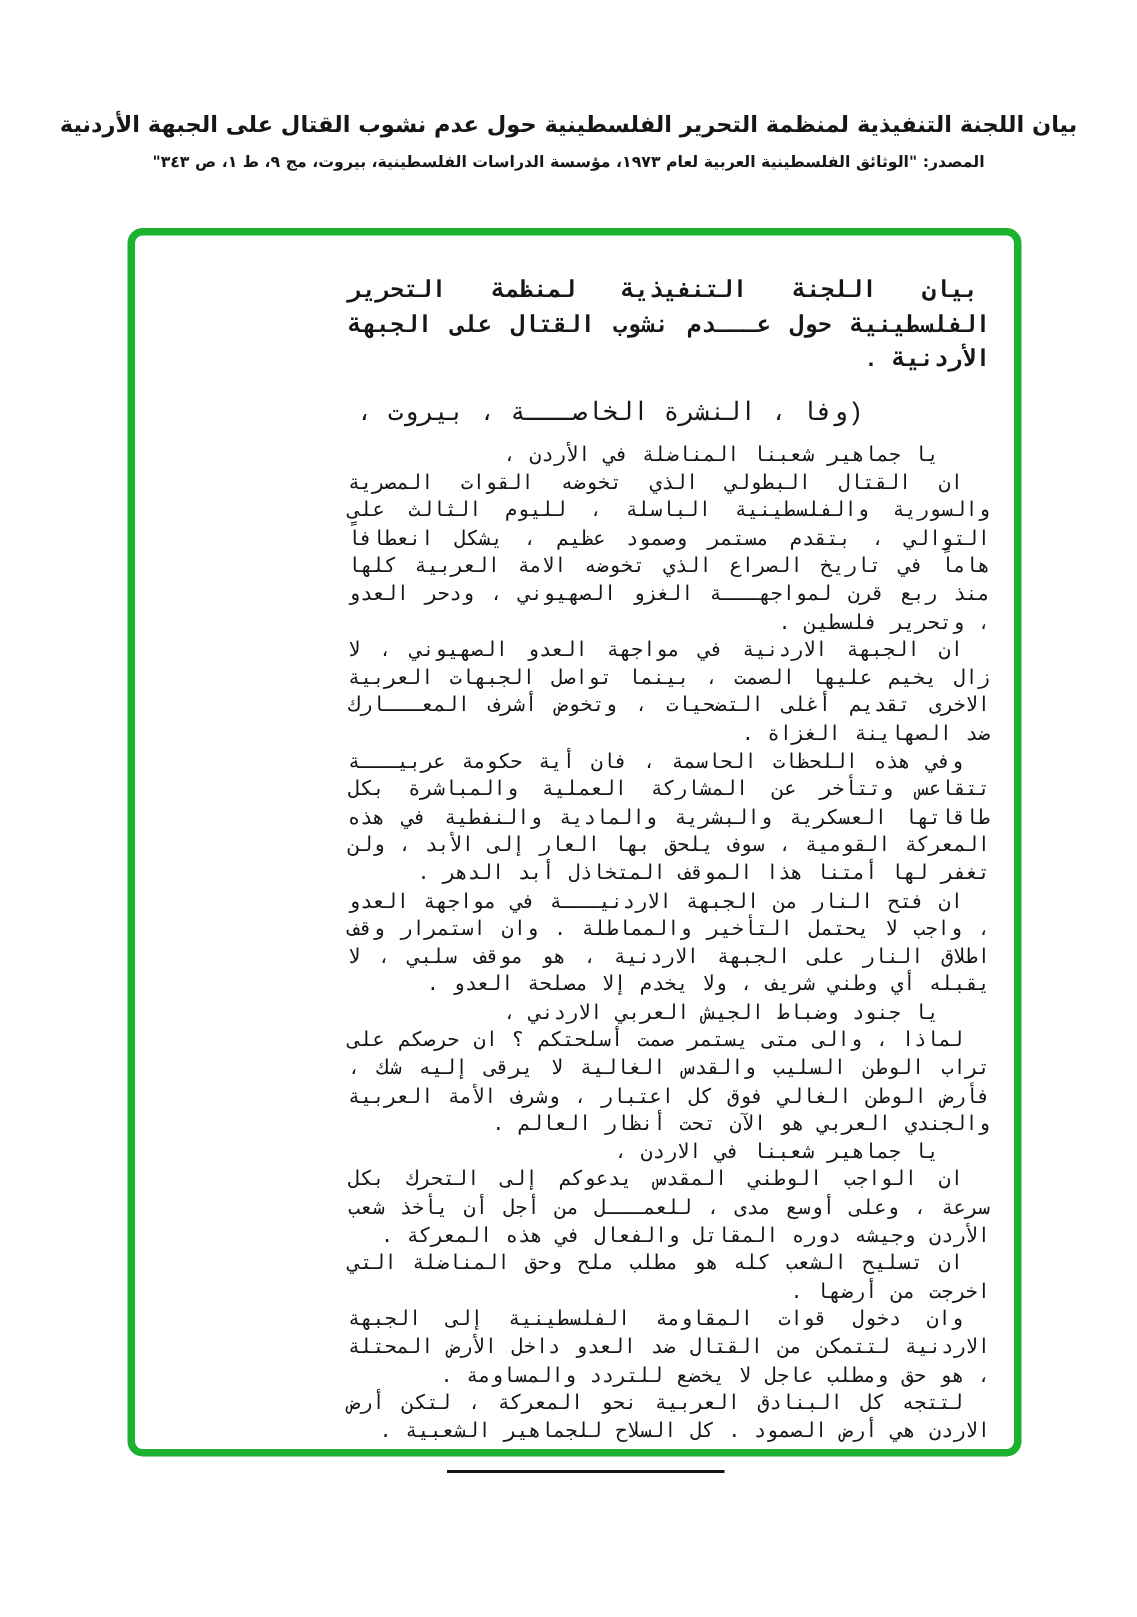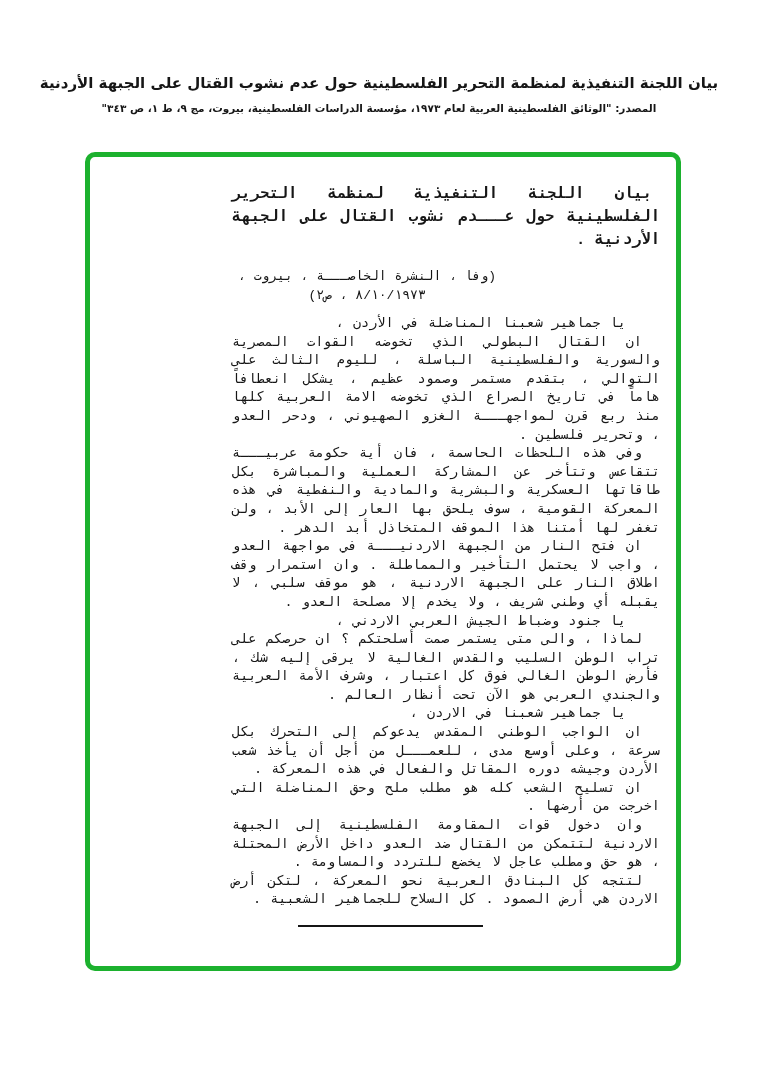--- a/index.html
+++ b/index.html
@@ -63,21 +63,21 @@
   .doc-heading{
     font-size:15.5px;
     font-weight:bold;
     line-height:23px;
     text-align:justify;
     text-indent:8px;
   }
   .citation{
     width:fit-content;
     margin:15px auto 10px 6px; 
-    font-size:13px;
+    font-size:17px;
     line-height:19px;
     text-align:center;
   }
   .body-text p{
     margin:0;
     font-size:13.5px;
     line-height:18.6px;
     text-align:justify;
     text-indent:18px;
     word-spacing:1px;
@@ -102,26 +102,26 @@
     <div class="hdr-source">المصدر: "الوثائق الفلسطينية العربية لعام ١٩٧٣، مؤسسة الدراسات الفلسطينية، بيروت، مج ٩، ط ١، ص ٣٤٣"</div>
   </div>
 
   <div class="scanbox">
     <div class="col">
 
       <div class="doc-heading">بيان اللجنة التنفيذية لمنظمة التحرير الفلسطينية حول عـــدم نشوب القتال على الجبهة الأردنية .</div>
 
       <div class="citation">
         <div>(وفا ، النشرة الخاصـــة ، بيروت ،</div>
-        <div>٨/١٠/١٩٧٣ ، ص٢)</div>
       </div>
 
       <div class="body-text">
         <p class="salut">يا جماهير شعبنا المناضلة في الأردن ،</p>
         <p>ان القتال البطولي الذي تخوضه القوات المصرية والسورية والفلسطينية الباسلة ، لليوم الثالث على التوالي ، بتقدم مستمر وصمود عظيم ، يشكل انعطافاً هاماً في تاريخ الصراع الذي تخوضه الامة العربية كلها منذ ربع قرن لمواجهـــة الغزو الصهيوني ، ودحر العدو ، وتحرير فلسطين .</p>
+        <p>ان الجبهة الاردنية في مواجهة العدو الصهيوني ، لا زال يخيم عليها الصمت ، بينما تواصل الجبهات العربية الاخرى تقديم أغلى التضحيات ، وتخوض أشرف المعـــارك ضد الصهاينة الغزاة .</p>
         <p>وفي هذه اللحظات الحاسمة ، فان أية حكومة عربيـــة تتقاعس وتتأخر عن المشاركة العملية والمباشرة بكل طاقاتها العسكرية والبشرية والمادية والنفطية في هذه المعركة القومية ، سوف يلحق بها العار إلى الأبد ، ولن تغفر لها أمتنا هذا الموقف المتخاذل أبد الدهر .</p>
         <p>ان فتح النار من الجبهة الاردنيـــة في مواجهة العدو ، واجب لا يحتمل التأخير والمماطلة . وان استمرار وقف اطلاق النار على الجبهة الاردنية ، هو موقف سلبي ، لا يقبله أي وطني شريف ، ولا يخدم إلا مصلحة العدو .</p>
         <p class="salut">يا جنود وضباط الجيش العربي الاردني ،</p>
         <p>لماذا ، والى متى يستمر صمت أسلحتكم ؟ ان حرصكم على تراب الوطن السليب والقدس الغالية لا يرقى إليه شك ، فأرض الوطن الغالي فوق كل اعتبار ، وشرف الأمة العربية والجندي العربي هو الآن تحت أنظار العالم .</p>
         <p class="salut">يا جماهير شعبنا في الاردن ،</p>
         <p>ان الواجب الوطني المقدس يدعوكم إلى التحرك بكل سرعة ، وعلى أوسع مدى ، للعمـــل من أجل أن يأخذ شعب الأردن وجيشه دوره المقاتل والفعال في هذه المعركة .</p>
         <p>ان تسليح الشعب كله هو مطلب ملح وحق المناضلة التي اخرجت من أرضها .</p>
         <p>وان دخول قوات المقاومة الفلسطينية إلى الجبهة الاردنية لتتمكن من القتال ضد العدو داخل الأرض المحتلة ، هو حق ومطلب عاجل لا يخضع للتردد والمساومة .</p>
         <p>لتتجه كل البنادق العربية نحو المعركة ، لتكن أرض الاردن هي أرض الصمود . كل السلاح للجماهير الشعبية .</p>
       </div>

